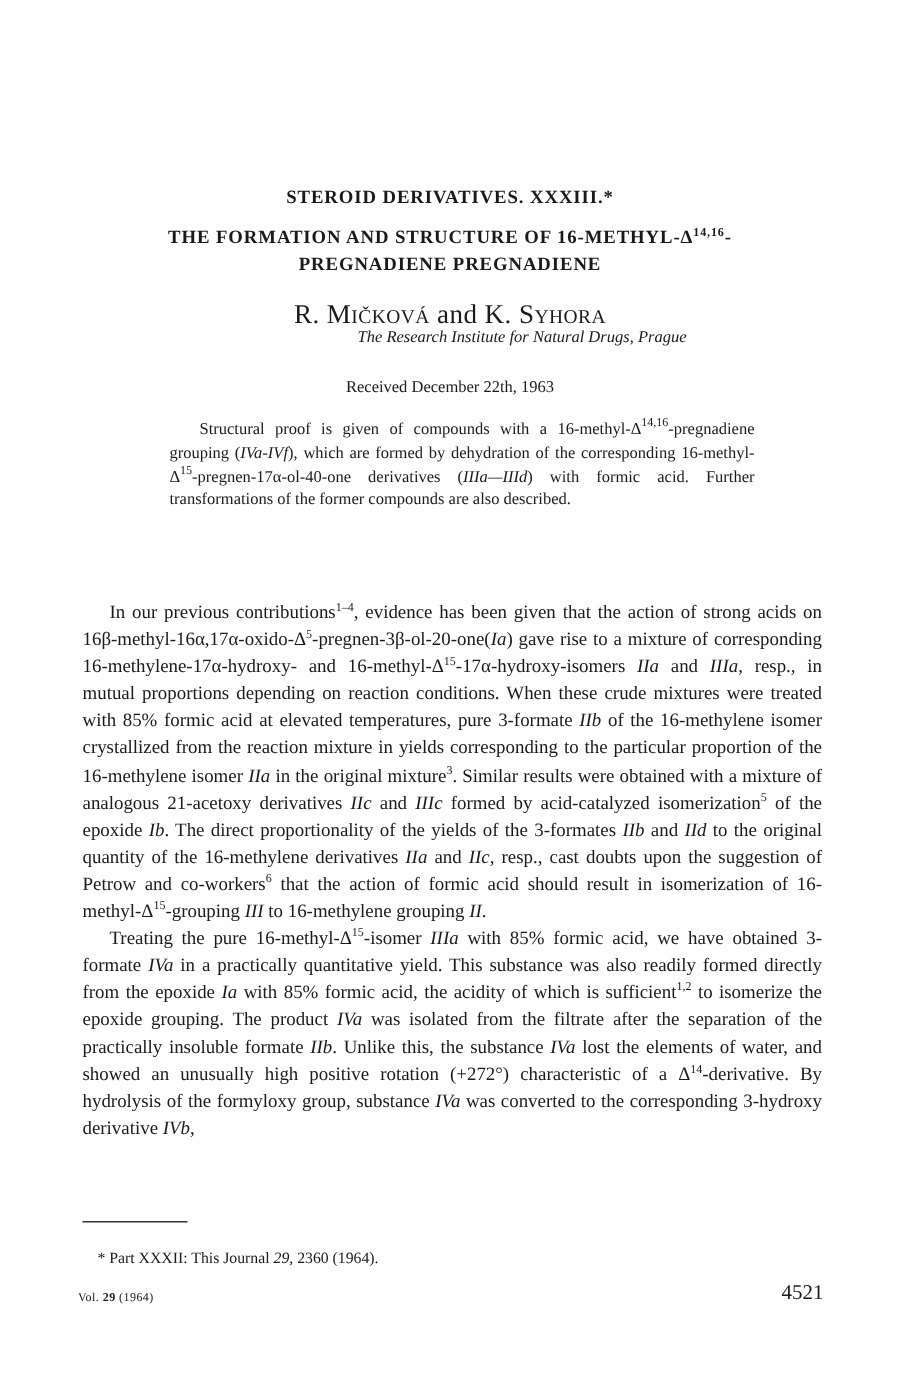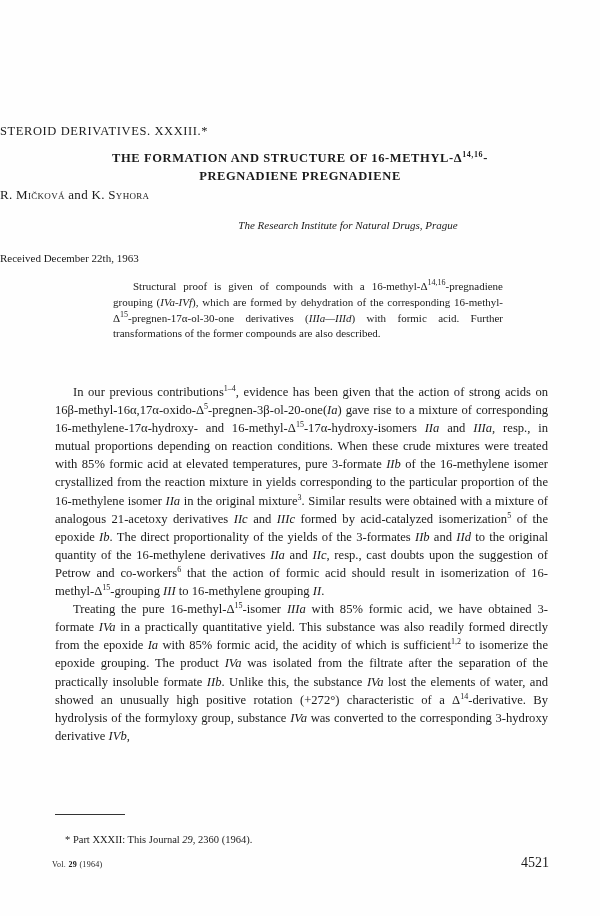--- a/index.html
+++ b/index.html
@@ -3,47 +3,47 @@
 <meta charset="utf-8">
 <style>
   html, body { margin: 0; padding: 0; }
   body {
     width: 600px; height: 916px; background: #fefefe; position: relative;
     font-family: "Liberation Serif", "DejaVu Serif", serif; color: #1a1a1a;
     overflow: hidden;
   }
   .page { position: absolute; left: 0; top: 0; width: 600px; height: 916px; }
   .series-title {
-    position: absolute; left: 0; width: 600px; top: 124px; text-align: left;
-    font-weight: normal; font-size: 12.5px; letter-spacing: 0.6px;
+    position: absolute; left: 0; width: 600px; top: 124px; text-align: center;
+    font-weight: bold; font-size: 12.5px; letter-spacing: 0.6px;
   }
   .main-title {
     position: absolute; left: 0; width: 600px; top: 149px; text-align: center;
     font-weight: bold; font-size: 12.5px; letter-spacing: 0.6px; line-height: 18px;
   }
   .main-title sup { font-size: 8px; vertical-align: 5px; line-height: 0; }
   .authors {
-    position: absolute; left: 0; width: 600px; top: 187px; text-align: left;
-    font-size: 13px; letter-spacing: 0.3px;
+    position: absolute; left: 0; width: 600px; top: 199px; text-align: center;
+    font-size: 18px; letter-spacing: 0.3px;
   }
   .sc { font-variant: small-caps; }
   .affil {
     position: absolute; left: 0; width: 600px; top: 219px; text-align: center;
     font-size: 11px; font-style: italic; padding-left: 48px;
   }
   .received {
-    position: absolute; left: 0; width: 600px; top: 252px; text-align: left;
+    position: absolute; left: 0; width: 600px; top: 252px; text-align: center;
     font-size: 11px;
   }
   .abstract {
     position: absolute; left: 113px; width: 390px; top: 279px;
     font-size: 11px; line-height: 15.8px; text-align: justify; text-indent: 20px;
   }
   .body-text {
-    position: absolute; left: 55px; width: 493px; top: 383px;
+    position: absolute; left: 55px; width: 493px; top: 399px;
     font-size: 12.6px; line-height: 18.1px; text-align: justify;
   }
   .body-text p { margin: 0; text-indent: 18px; }
   sup { font-size: 8px; vertical-align: 5px; line-height: 0; }
   i { font-style: italic; font-family: Liberation Serif, serif; }
   .fn-rule {
     position: absolute; left: 55px; top: 814px; width: 70px; height: 0;
     border-top: 1px solid #333;
   }
   .footnote {
@@ -71,21 +71,21 @@
 
   <div class="authors">
     <span class="sc">R. Mičková</span><span> and </span><span class="sc">K. Syhora</span>
   </div>
 
   <div class="affil">The Research Institute for Natural Drugs, Prague</div>
 
   <div class="received">Received December 22th, 1963</div>
 
   <div class="abstract">
-    <span>Structural proof is given of compounds with a 16-methyl-Δ</span><sup>14,16</sup><span>-pregnadiene grouping (</span><i>IVa-IVf</i><span>), which are formed by dehydration of the corresponding 16-methyl-Δ</span><sup>15</sup><span>-pregnen-17α-ol-30-one derivatives (</span><i>IIIa—IIId</i><span>) with formic acid. Further transformations of the former compounds are also described.</span>
+    <span>Structural proof is given of compounds with a 16-methyl-Δ</span><sup>14,16</sup><span>-pregnadiene grouping (</span><i>IVa-IVf</i><span>), which are formed by dehydration of the corresponding 16-methyl-Δ</span><sup>15</sup><span>-pregnen-17α-ol-40-one derivatives (</span><i>IIIa—IIId</i><span>) with formic acid. Further transformations of the former compounds are also described.</span>
   </div>
 
   <div class="body-text">
     <p id="p1"><span>In our previous contributions</span><sup>1–4</sup><span>, evidence has been given that the action of strong acids on 16β-methyl-16α,17α-oxido-Δ</span><sup>5</sup><span>-pregnen-3β-ol-20-one(</span><i>Ia</i><span>) gave rise to a mixture of corresponding 16-methylene-17α-hydroxy- and 16-methyl-Δ</span><sup>15</sup><span>-17α-hydroxy-isomers </span><i>IIa</i><span> and </span><i>IIIa</i><span>, resp., in mutual proportions depending on reaction conditions. When these crude mixtures were treated with 85% formic acid at elevated temperatures, pure 3-formate </span><i>IIb</i><span> of the 16-methylene isomer crystallized from the reaction mixture in yields corresponding to the particular proportion of the 16-methylene isomer </span><i>IIa</i><span> in the original mixture</span><sup>3</sup><span>. Similar results were obtained with a mixture of analogous 21-acetoxy derivatives </span><i>IIc</i><span> and </span><i>IIIc</i><span> formed by acid-catalyzed isomerization</span><sup>5</sup><span> of the epoxide </span><i>Ib</i><span>. The direct proportionality of the yields of the 3-formates </span><i>IIb</i><span> and </span><i>IId</i><span> to the original quantity of the 16-methylene derivatives </span><i>IIa</i><span> and </span><i>IIc</i><span>, resp., cast doubts upon the suggestion of Petrow and co-workers</span><sup>6</sup><span> that the action of formic acid should result in isomerization of 16-methyl-Δ</span><sup>15</sup><span>-grouping </span><i>III</i><span> to 16-methylene grouping </span><i>II</i><span>.</span></p>
     <p id="p2"><span>Treating the pure 16-methyl-Δ</span><sup>15</sup><span>-isomer </span><i>IIIa</i><span> with 85% formic acid, we have obtained 3-formate </span><i>IVa</i><span> in a practically quantitative yield. This substance was also readily formed directly from the epoxide </span><i>Ia</i><span> with 85% formic acid, the acidity of which is sufficient</span><sup>1,2</sup><span> to isomerize the epoxide grouping. The product </span><i>IVa</i><span> was isolated from the filtrate after the separation of the practically insoluble formate </span><i>IIb</i><span>. Unlike this, the substance </span><i>IVa</i><span> lost the elements of water, and showed an unusually high positive rotation (+272°) characteristic of a Δ</span><sup>14</sup><span>-derivative. By hydrolysis of the formyloxy group, substance </span><i>IVa</i><span> was converted to the corresponding 3-hydroxy derivative </span><i>IVb</i><span>,</span></p>
   </div>
 
   <div class="fn-rule"></div>
   <div class="footnote">
     <span>*</span><span> Part XXXII: This Journal </span><i>29</i><span>, 2360 (1964).</span>

